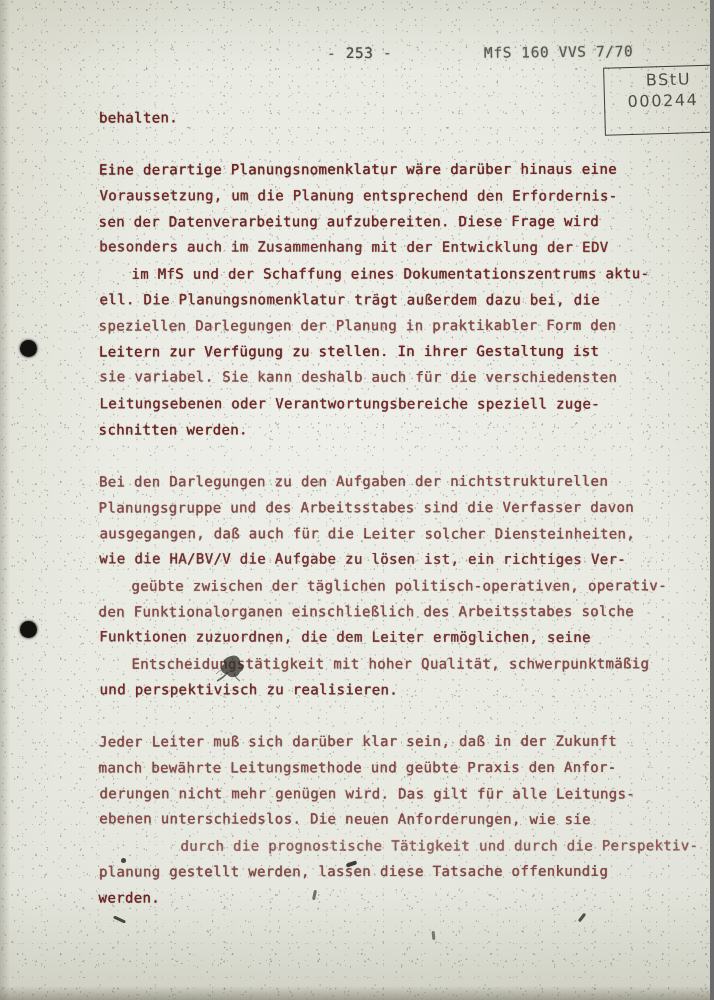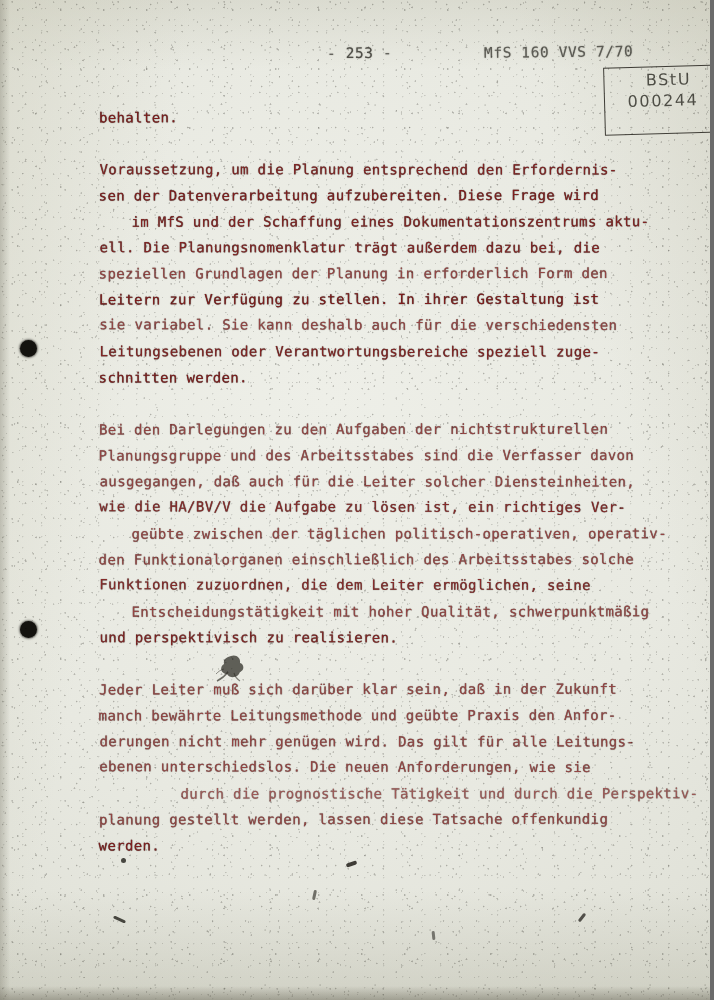--- a/index.html
+++ b/index.html
@@ -204,25 +204,27 @@
     <div class="s-line" id="stamp-num">000244</div>
   </div>
 
   <div id="body">
 
     <div class="para">
       <div class="line j1">behalten.</div>
     </div>
 
     <div class="para">
+      <div class="line j1">Eine derartige Planungsnomenklatur wäre darüber hinaus eine</div>
       <div class="line j2">Voraussetzung, um die Planung entsprechend den Erfordernis-</div>
       <div class="line j3">sen der Datenverarbeitung aufzubereiten. Diese Frage wird</div>
+      <div class="line j4">besonders auch im Zusammenhang mit der Entwicklung der EDV</div>
       <div class="line j5">im MfS und der Schaffung eines Dokumentationszentrums aktu-</div>
       <div class="line j2">ell. Die Planungsnomenklatur trägt außerdem dazu bei, die</div>
-      <div class="line j3 fade-r">speziellen Grundlagen der Planung in erforderlich Form den</div>
+      <div class="line j3 fade-r">speziellen Darlegungen der Planung in praktikabler Form den</div>
       <div class="line j1">Leitern zur Verfügung zu stellen. In ihrer Gestaltung ist</div>
       <div class="line j4 fade-r">sie variabel. Sie kann deshalb auch für die verschiedensten</div>
       <div class="line j2">Leitungsebenen oder Verantwortungsbereiche speziell zuge-</div>
       <div class="line j3">schnitten werden.</div>
     </div>
 
     <div class="para">
       <div class="line j1 fade-r">Bei den Darlegungen zu den Aufgaben der nichtstrukturellen</div>
       <div class="line j3 fade-r">Planungsgruppe und des Arbeitsstabes sind die Verfasser davon</div>
       <div class="line j2 fade-r">ausgegangen, daß auch für die Leiter solcher Diensteinheiten,</div>

